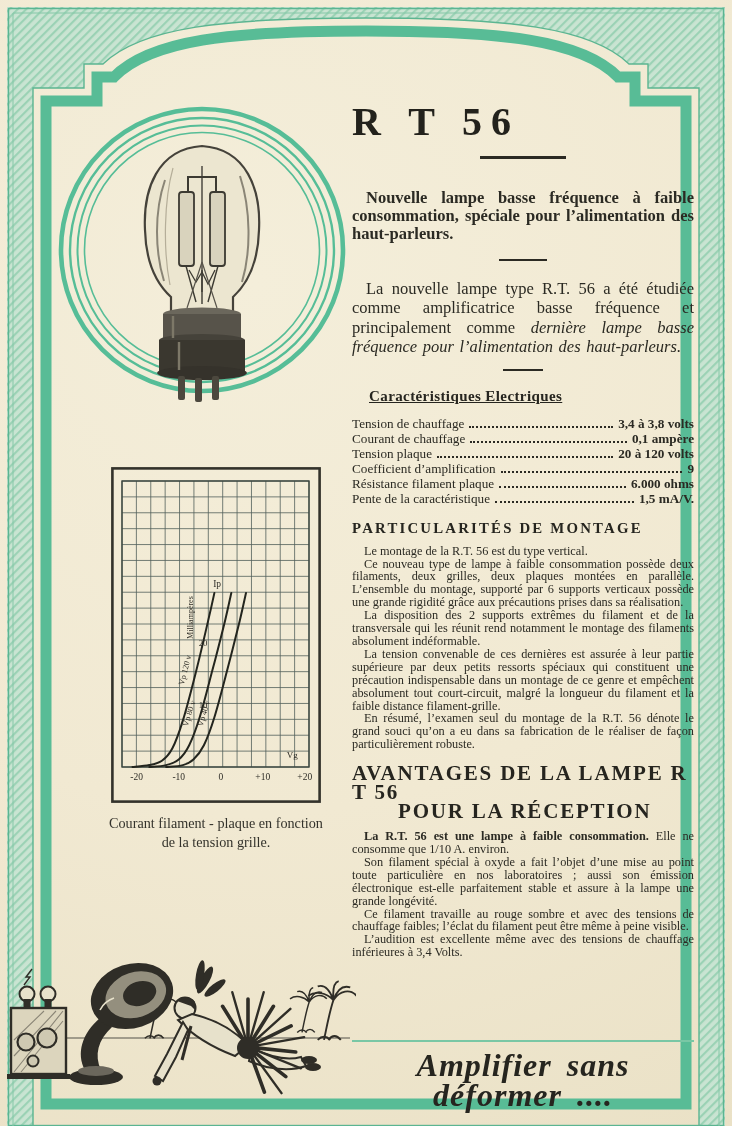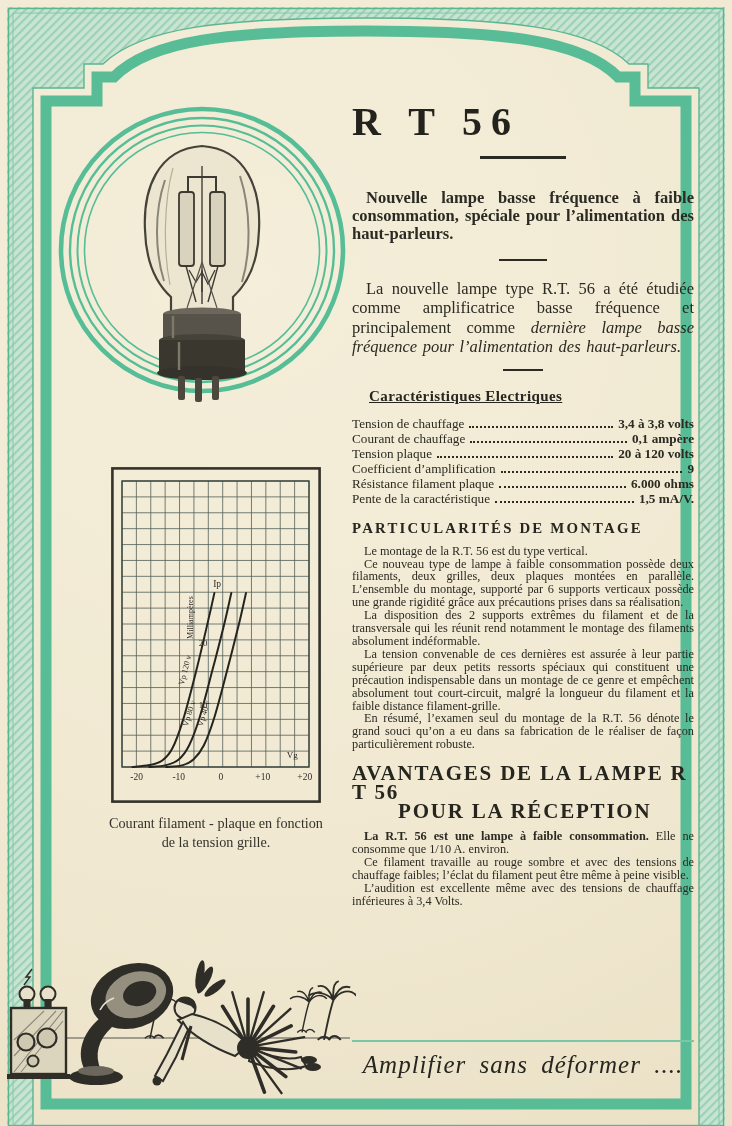--- a/index.html
+++ b/index.html
@@ -35,21 +35,21 @@
   .spec-dots{flex:1;border-bottom:2px dotted #2b2a23;margin:0 5px 3px;}
   .spec-value{font-weight:700;white-space:nowrap;}
   .h2-caps{margin:13px 0 8px;font-size:14.8px;line-height:18px;font-weight:700;letter-spacing:2.2px;color:#26251f;}
   .avant-title{margin:13px 0 9px;font-size:21px;line-height:19px;font-weight:700;letter-spacing:1.8px;color:#26251f;}
   .avant-title .line2{display:block;padding-left:46px;}
   .body-para{margin:0;font-size:12.3px;line-height:12.9px;text-align:justify;text-indent:12px;}
   .body-para b{font-weight:700;}
 
   .slogan-block{position:absolute;left:352px;top:1040px;width:342px;}
   .green-rule{height:2px;background:#79c7a5;}
-  .slogan{margin:8px 0 0;font-style:italic;font-weight:400;font-size:25px;line-height:30px;
+  .slogan{margin:8px 0 0;font-style:italic;font-weight:700;font-size:32px;line-height:30px;
           letter-spacing:1px;word-spacing:6px;text-align:center;color:#26251f;}
 </style>
 </head>
 <body>
 
 <div class="page">
 
   <svg class="frame" width="732" height="1126" viewBox="0 0 732 1126" aria-hidden="true">
     <defs>
       <pattern id="hatch" width="6" height="6" patternUnits="userSpaceOnUse" patternTransform="rotate(45)">
@@ -280,20 +280,21 @@
         <p class="body-para">Le montage de la R.T. 56 est du type vertical.</p>
         <p class="body-para">Ce nouveau type de lampe à faible consommation possède deux filaments, deux grilles, deux plaques montées en parallèle. L’ensemble du montage, supporté par 6 supports verticaux possède une grande rigidité grâce aux précautions prises dans sa réalisation.</p>
         <p class="body-para">La disposition des 2 supports extrêmes du filament et de la transversale qui les réunit rend notamment le montage des filaments absolument indéformable.</p>
         <p class="body-para">La tension convenable de ces dernières est assurée à leur partie supérieure par deux petits ressorts spéciaux qui constituent une précaution indispensable dans un montage de ce genre et empêchent absolument tout court-circuit, malgré la longueur du filament et la faible distance filament-grille.</p>
         <p class="body-para">En résumé, l’examen seul du montage de la R.T. 56 dénote le grand souci qu’on a eu dans sa fabrication de le réaliser de façon particulièrement robuste.</p>
       </div>
 
     <h2 class="avant-title"><span>AVANTAGES DE LA LAMPE R T 56</span><span class="line2">POUR LA RÉCEPTION</span></h2>
     <div id="avantages-paras">
         <p class="body-para"><b>La R.T. 56 est une lampe à faible consommation.</b> Elle ne consomme que 1/10 A. environ.</p>
+        <p class="body-para">Son filament spécial à oxyde a fait l’objet d’une mise au point toute particulière en nos laboratoires ; aussi son émission électronique est-elle parfaitement stable et assure à la lampe une grande longévité.</p>
         <p class="body-para">Ce filament travaille au rouge sombre et avec des tensions de chauffage faibles; l’éclat du filament peut être même à peine visible.</p>
         <p class="body-para">L’audition est excellente même avec des tensions de chauffage inférieures à 3,4 Volts.</p>
       </div>
   </div>
 
   <div class="slogan-block">
     <div class="green-rule"></div>
     <p class="slogan">Amplifier sans déformer ....</p>
   </div>
 

